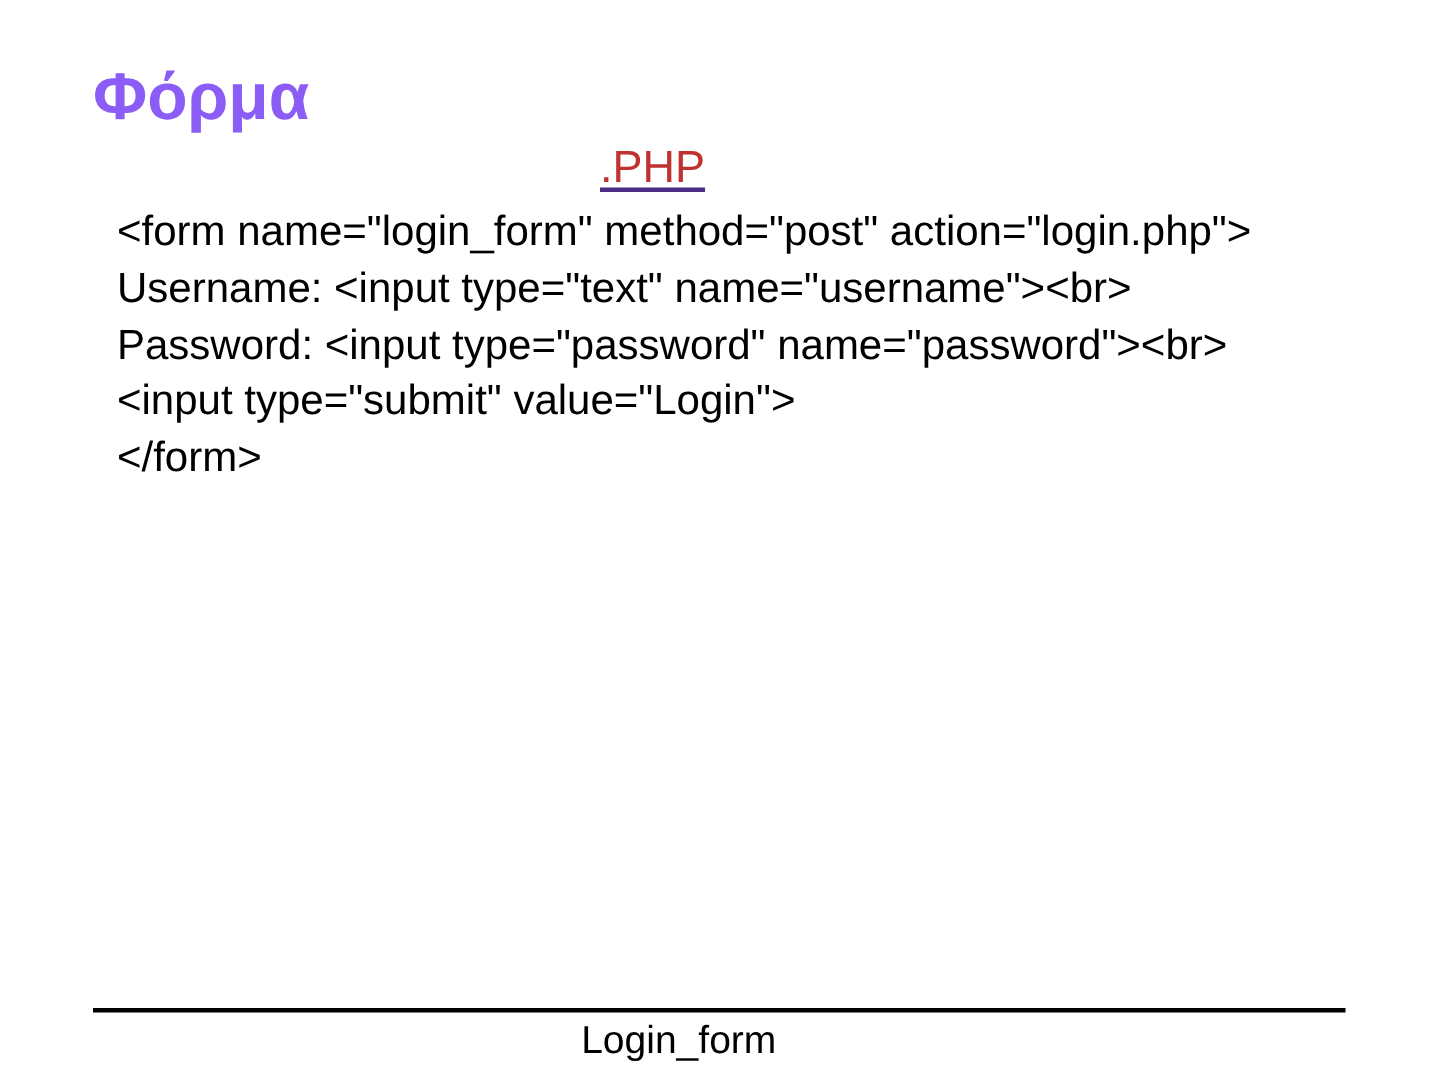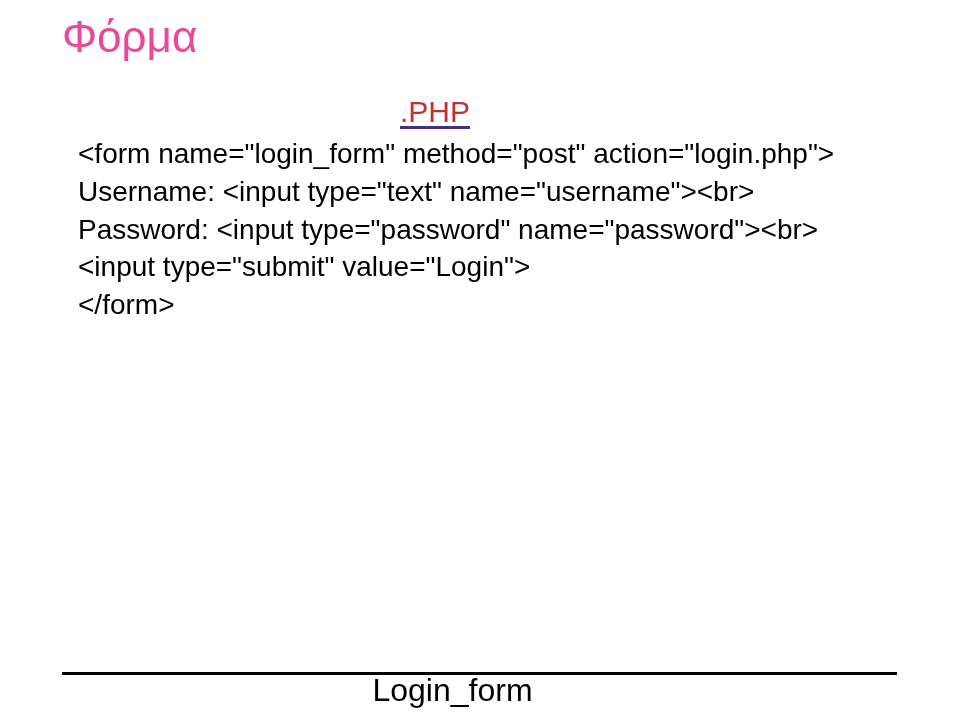--- a/index.html
+++ b/index.html
@@ -13,25 +13,25 @@
     overflow: hidden;
   }
   .slide {
     position: relative;
     width: 959px;
     height: 723px;
     box-sizing: border-box;
   }
   .title {
     position: absolute;
-    top: 12px;
+    top: 40px;
     left: 62px;
     font-size: 44px;
-    font-weight: normal;
-    color: #ec4899;
+    font-weight: bold;
+    color: #8b5cf6;
   }
   .php-label {
     position: absolute;
     top: 95px;
     left: 400px;
     font-size: 30px;
     color: #c0322f;
     text-decoration: underline;
     text-decoration-color: #4b2e83;
     text-underline-offset: 4px;
@@ -52,21 +52,21 @@
     width: 835px;
     height: 3px;
     bottom: 48px;
     background: #000000;
   }
   .footer-label {
     position: absolute;
     bottom: 14px;
     width: 905px;
     text-align: center;
-    font-size: 32px;
+    font-size: 26px;
     color: #000000;
   }
 </style>
 </head>
 <body>
 
 <div class="slide">
 
   <div class="title">Φόρμα</div>
 

